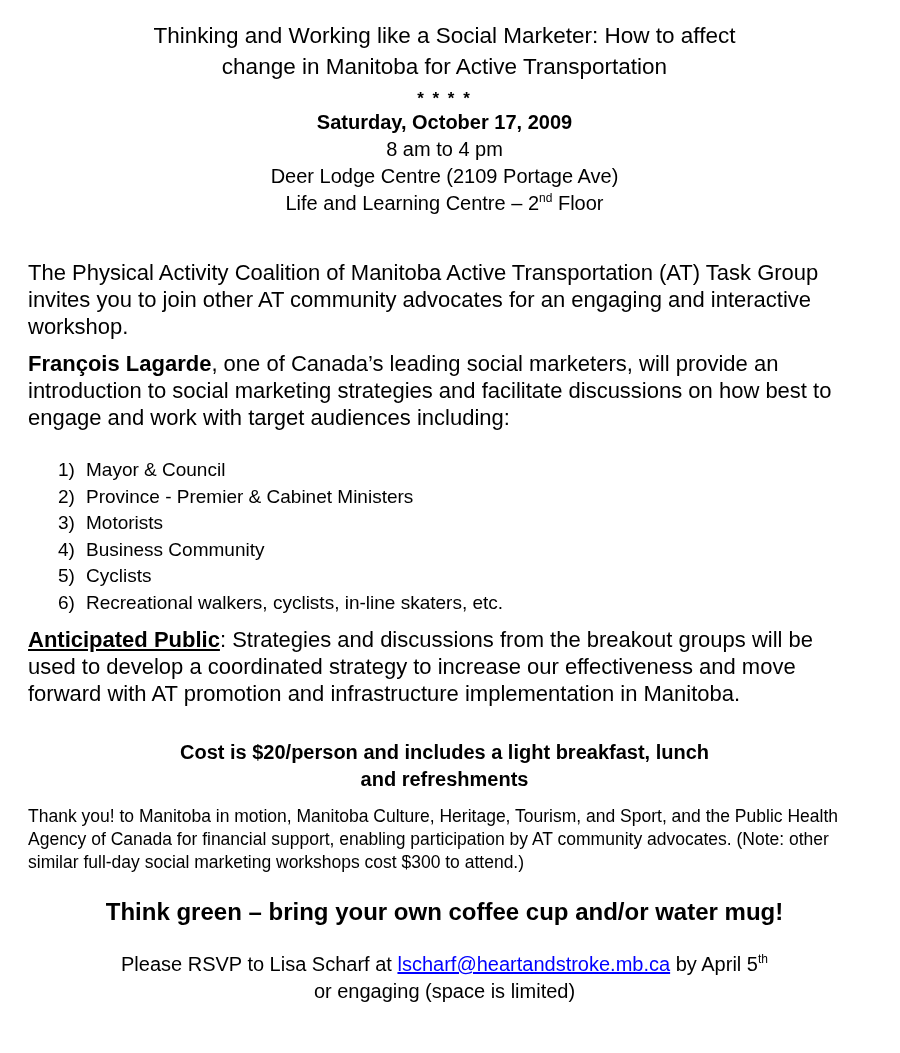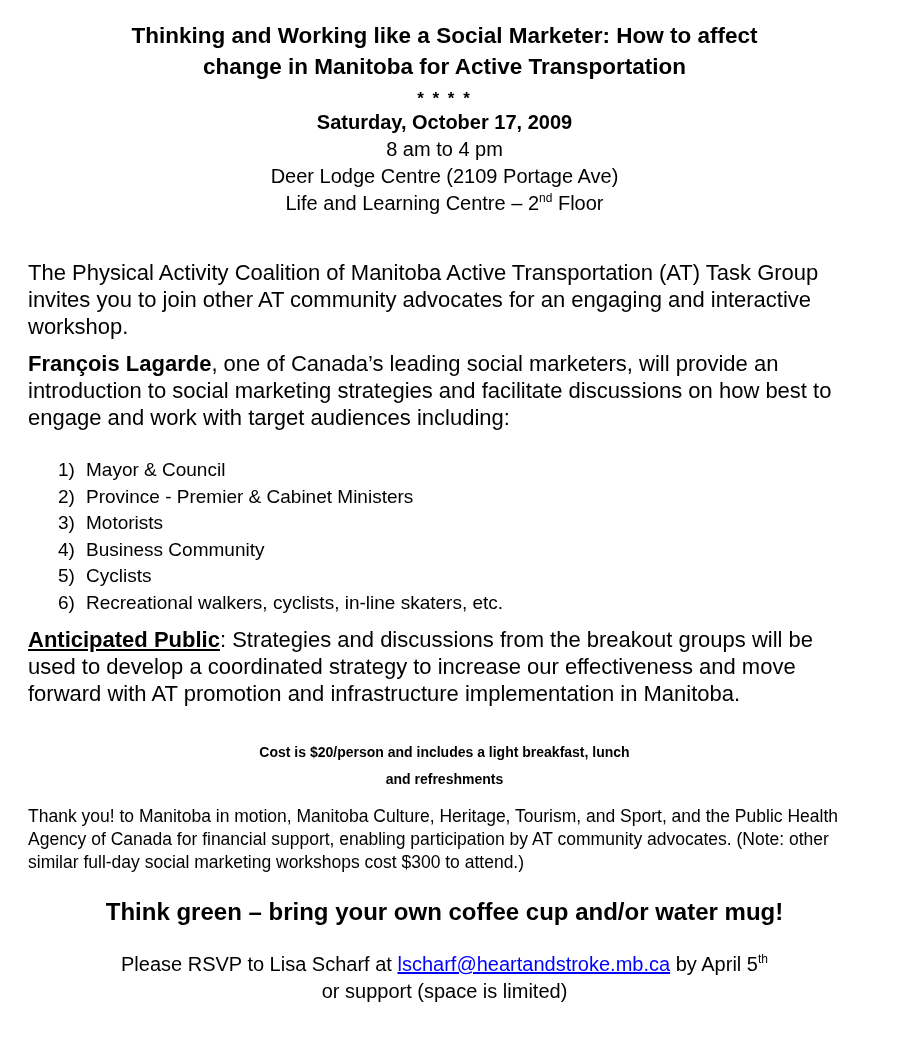--- a/index.html
+++ b/index.html
@@ -11,21 +11,21 @@
   }
   .page {
     width: 900px;
     min-height: 1053px;
     padding: 20px 39px 0 28px;
     background: #ffffff;
   }
   .title {
     margin: 0;
     font-size: 22.5px;
-    font-weight: bold;
+    font-weight: normal;
     text-align: center;
     line-height: 1.38;
   }
   .tline { display: block; }
   .separator {
     text-align: center;
     font-weight: bold;
     font-size: 17px;
     letter-spacing: 2px;
     margin-top: 7px;
@@ -51,21 +51,21 @@
   .speaker-name { font-weight: bold; }
   .list {
     margin: 26px 0 0 30px;
     font-size: 19px;
     line-height: 26.5px;
   }
   .num { display: inline-block; min-width: 28px; }
   .outcome-head { font-weight: bold; text-decoration: underline; }
   .cost {
     margin-top: 32px;
-    font-size: 14px;
+    font-size: 20px;
     line-height: 27px;
     font-weight: bold;
     text-align: center;
   }
   .ack {
     font-size: 17.5px;
     line-height: 23px;
     margin: 12px 0 0 0;
   }
   .green {
@@ -125,16 +125,16 @@
     <div>Cost is $20/person and includes a light breakfast, lunch</div>
     <div>and refreshments</div>
   </div>
 
   <p class="ack">Thank you! to Manitoba in motion, Manitoba Culture, Heritage, Tourism, and Sport, and the Public Health Agency of Canada for financial support, enabling participation by AT community advocates. (Note: other similar full-day social marketing workshops cost $300 to attend.)</p>
 
   <div class="green">Think green – bring your own coffee cup and/or water mug!</div>
 
   <div class="rsvp">
     <div><span>Please RSVP to Lisa Scharf at </span><a href="#" class="email-link">lscharf@heartandstroke.mb.ca</a><span> by April 5</span><sup>th</sup></div>
-    <div>or support (space is limited)</div>
+    <div>or engaging (space is limited)</div>
   </div>
 
 </div>
 
 </body></html>

